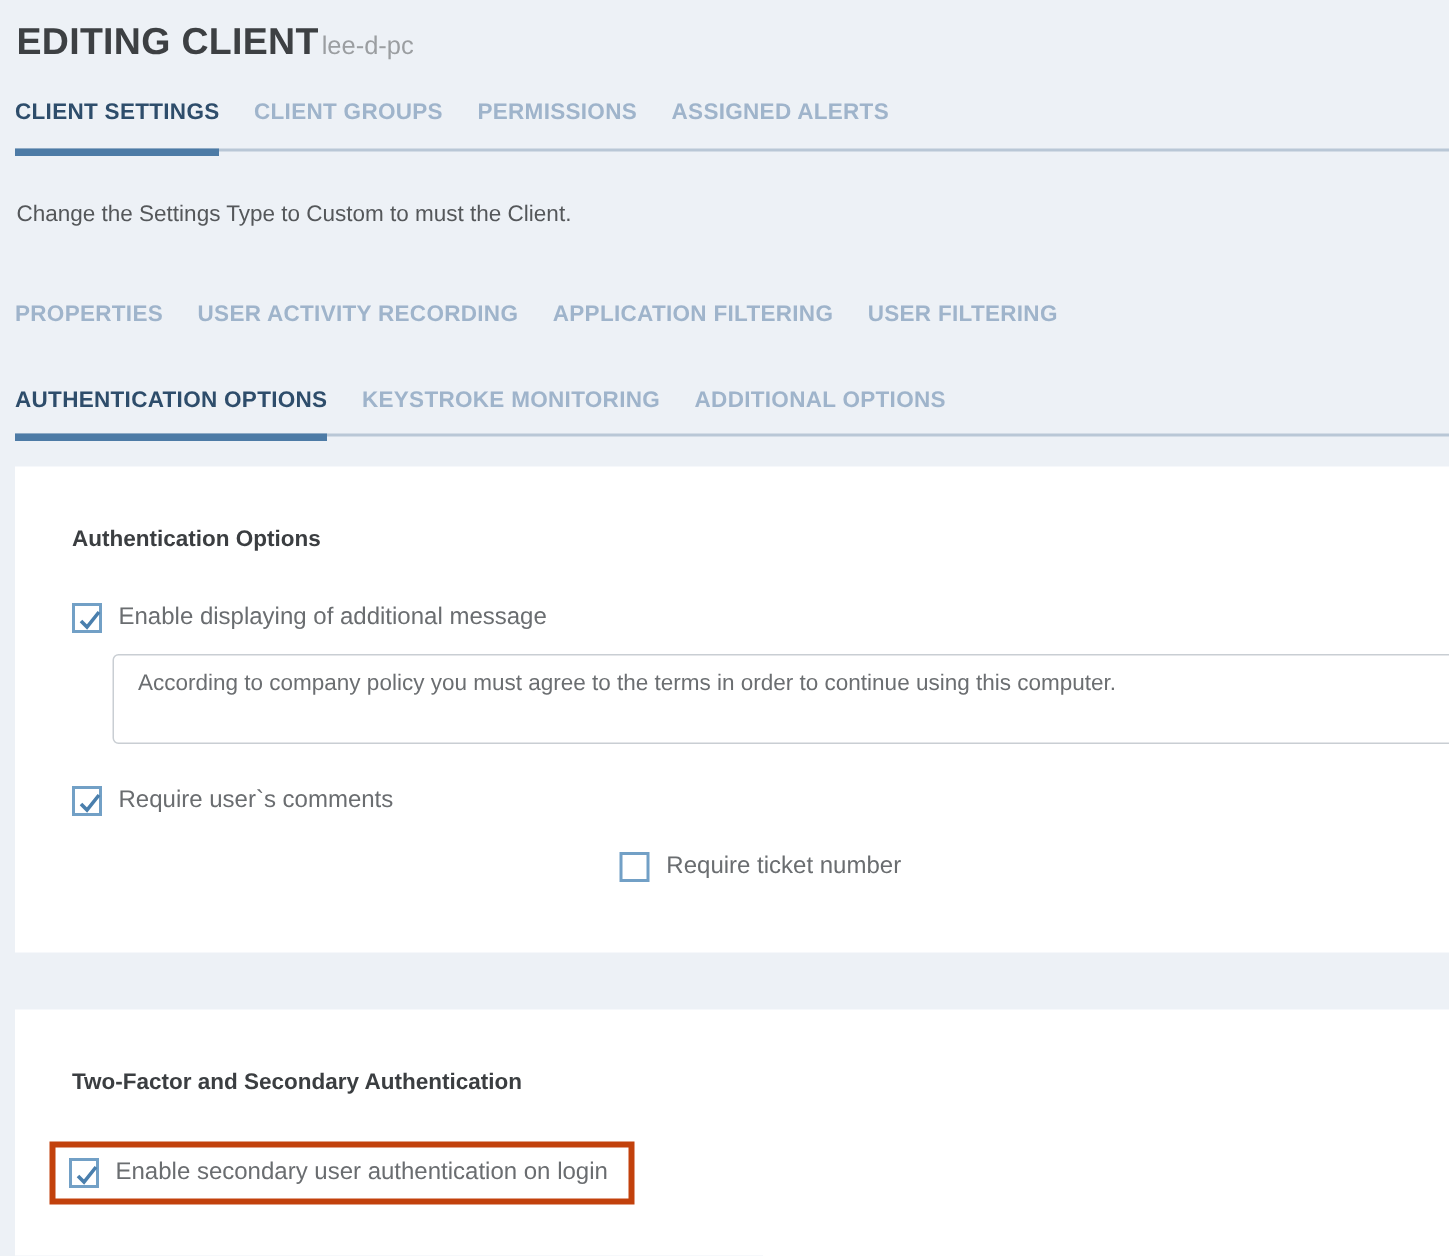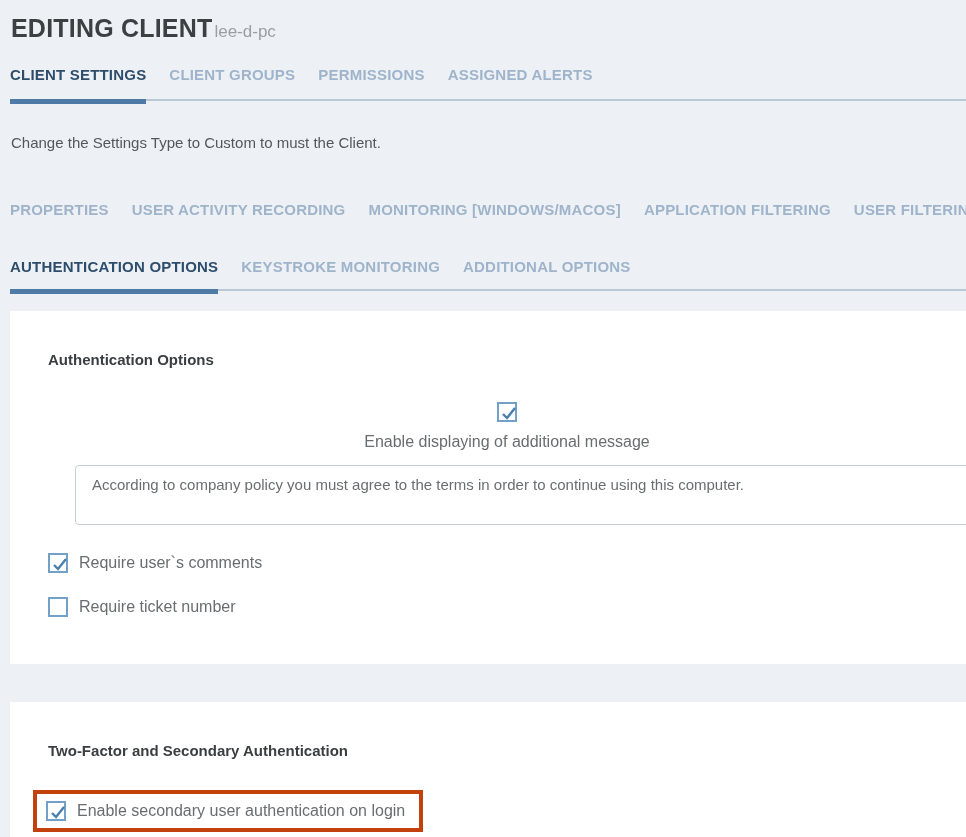--- a/index.html
+++ b/index.html
@@ -43,23 +43,23 @@
 
   
   .cb-row { display: flex; align-items: center; gap: 11px; cursor: pointer; }
   .cb-box {
     width: 20px; height: 20px; flex: 0 0 20px;
     border: 2px solid #72a0c6; background: #ffffff; position: relative;
   }
   .cb-box svg { position: absolute; left: 1px; top: 1px; display: none; }
   .cb-box[data-checked="true"] svg { display: block; }
   .cb-label { font-size: 16px; color: #6a6d70; }
-  .row-gap-lg { margin-top: 34px; flex-direction: column; }
+  .row-gap-lg { margin-top: 34px; }
   .row-gap-md { margin-top: 28px; }
-  .row-gap-sm { margin-top: 24px; }
+  .row-gap-sm { margin-top: 24px; justify-content: center; }
 
   
   .msg-area {
     display: block; margin: 14px 0 0 27px; width: 935px; height: 60px;
     border: 1px solid #c9ced3; border-radius: 4px; resize: none;
     padding: 10px 16px; font-family: "Liberation Sans", "DejaVu Sans", sans-serif;
     font-size: 15px; color: #6b6e71; background: #ffffff; outline: none;
   }
 
   
@@ -82,21 +82,20 @@
   <span class="tab">CLIENT GROUPS</span>
   <span class="tab">PERMISSIONS</span>
   <span class="tab">ASSIGNED ALERTS</span>
 </div>
 
 <div class="notice">Change the Settings Type to Custom to must the Client.</div>
 
 <div class="tabs tabs-row-2">
   <span class="tab">PROPERTIES</span>
   <span class="tab">USER ACTIVITY RECORDING</span>
-  <span class="tab">MONITORING [WINDOWS/MACOS]</span>
   <span class="tab">APPLICATION FILTERING</span>
   <span class="tab">USER FILTERING</span>
 </div>
 
 <div class="tabs tabs-row-3 underlined">
   <span class="tab active">AUTHENTICATION OPTIONS</span>
   <span class="tab">KEYSTROKE MONITORING</span>
   <span class="tab">ADDITIONAL OPTIONS</span>
 </div>
 

